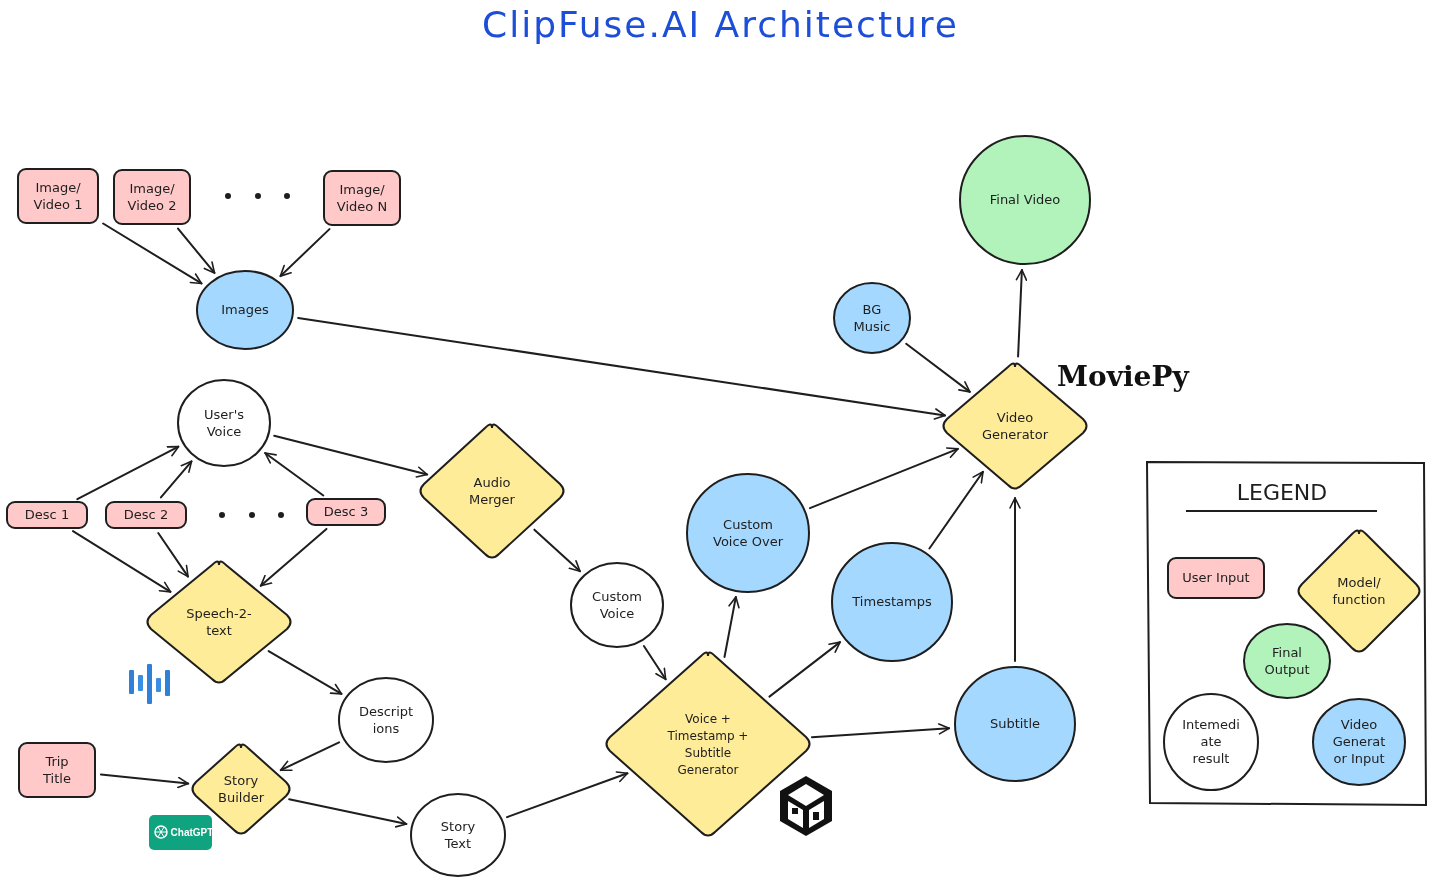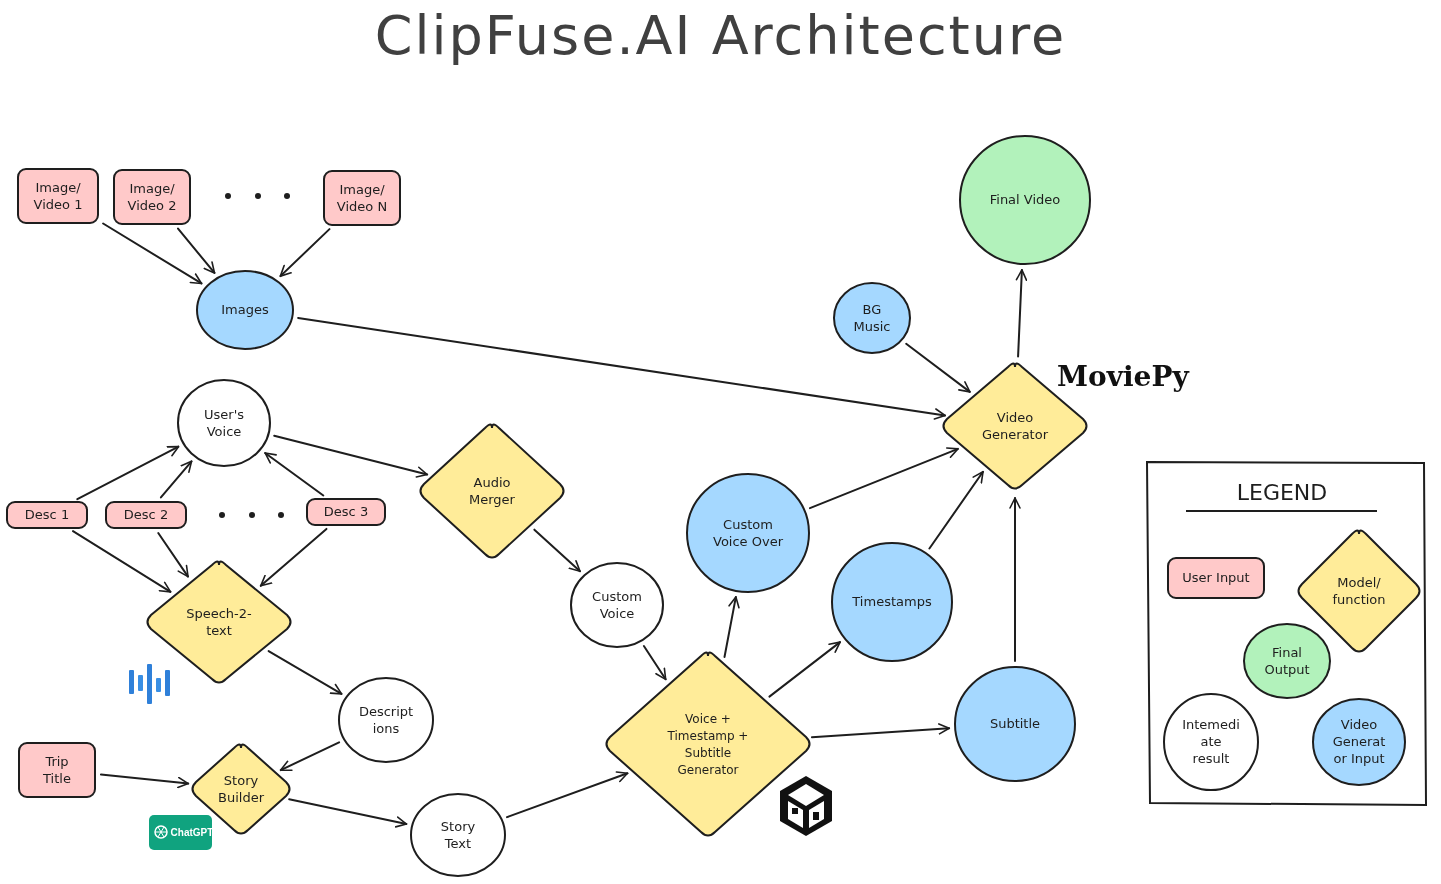--- a/index.html
+++ b/index.html
@@ -1,20 +1,20 @@
 <!DOCTYPE html>
 <html><head>
 <meta charset="utf-8">
 <style>
   html, body { margin: 0; padding: 0; background: #ffffff; }
   body { width: 1441px; height: 884px; position: relative; overflow: hidden;
          font-family: "DejaVu Sans", sans-serif; color: #1e1e1e; }
   #title { position: absolute; left: 0; top: 4px; width: 1441px; text-align: center;
-           font-family: "DejaVu Sans", sans-serif; font-size: 54px; letter-spacing: 2px;
-           color: #404040; font-weight: normal; }
+           font-family: "DejaVu Sans", sans-serif; font-size: 36px; letter-spacing: 2px;
+           color: #1d4ed8; font-weight: normal; }
   svg#diagram { position: absolute; left: 0; top: 0; }
   .lbl { font-family: "DejaVu Sans", sans-serif; font-size: 13px; fill: #1e1e1e; text-anchor: middle; }
   .lbl-s { font-size: 12px; }
   .shape { stroke: #1e1e1e; stroke-width: 2; }
   .edge { stroke: #1e1e1e; stroke-width: 2; fill: none; stroke-linecap: round; }
   .moviepy { font-family: "DejaVu Serif", serif; font-weight: bold; font-size: 28px; fill: #111; }
   .dots { fill: #1e1e1e; }
 </style>
 </head>
 <body>

